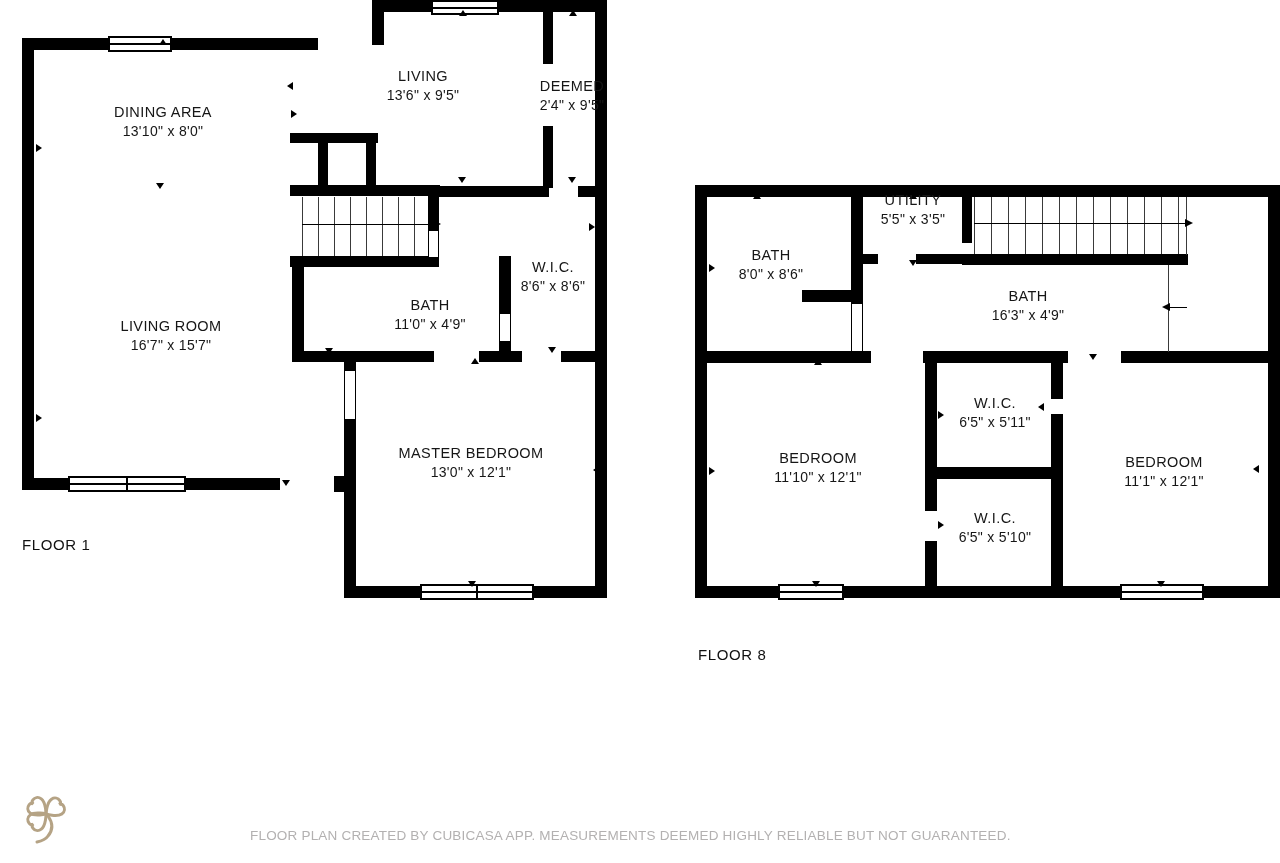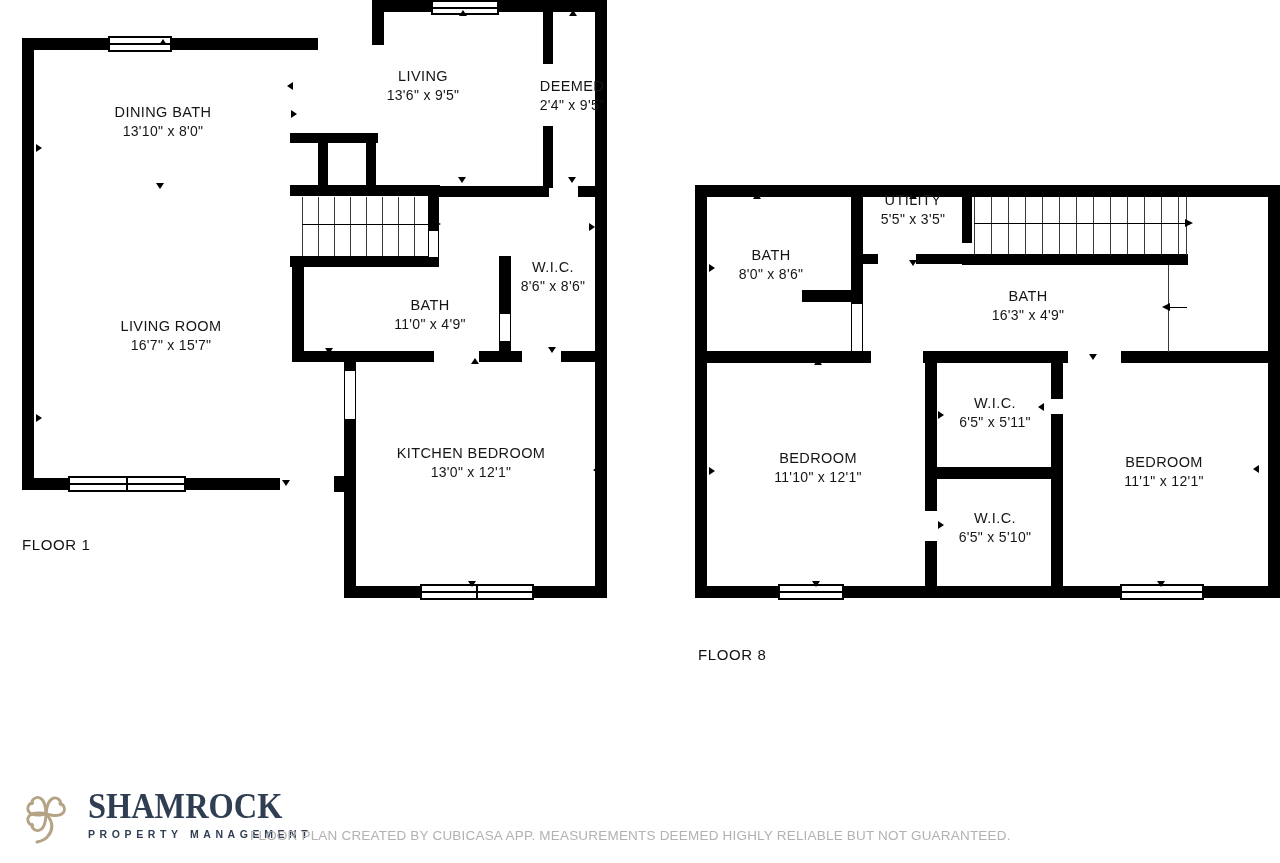--- a/index.html
+++ b/index.html
@@ -153,21 +153,21 @@
       <div class="tk" style="left: 1157px; top: 581px; border-left: 4px solid transparent; border-right: 4px solid transparent; border-top: 6px solid rgb(0, 0, 0);"></div>
       <div class="tk" style="left: 938px; top: 411px; border-top: 4px solid transparent; border-bottom: 4px solid transparent; border-left: 6px solid rgb(0, 0, 0);"></div>
       <div class="tk" style="left: 1038px; top: 403px; border-top: 4px solid transparent; border-bottom: 4px solid transparent; border-right: 6px solid rgb(0, 0, 0);"></div>
       <div class="tk" style="left: 990px; top: 470px; border-left: 4px solid transparent; border-right: 4px solid transparent; border-top: 6px solid rgb(0, 0, 0);"></div>
       <div class="tk" style="left: 938px; top: 521px; border-top: 4px solid transparent; border-bottom: 4px solid transparent; border-left: 6px solid rgb(0, 0, 0);"></div>
       <div class="tk" style="left: 1089px; top: 354px; border-left: 4px solid transparent; border-right: 4px solid transparent; border-top: 6px solid rgb(0, 0, 0);"></div>
       <div class="tk" style="left: 1253px; top: 465px; border-top: 4px solid transparent; border-bottom: 4px solid transparent; border-right: 6px solid rgb(0, 0, 0);"></div>
     </div>
 
   <div class="room" style="left:163px;top:121px">
-    <div class="rname">DINING BATH</div>
+    <div class="rname">DINING AREA</div>
     <div class="rdims">13'10" x 8'0"</div>
   </div>
   <div class="room" style="left:423px;top:85px">
     <div class="rname">LIVING</div>
     <div class="rdims">13'6" x 9'5"</div>
   </div>
   <div class="room" style="left:572px;top:95px">
     <div class="rname">DEEMED</div>
     <div class="rdims">2'4" x 9'5"</div>
   </div>
@@ -177,21 +177,21 @@
   </div>
   <div class="room" style="left:430px;top:314px">
     <div class="rname">BATH</div>
     <div class="rdims">11'0" x 4'9"</div>
   </div>
   <div class="room" style="left:553px;top:276px">
     <div class="rname">W.I.C.</div>
     <div class="rdims">8'6" x 8'6"</div>
   </div>
   <div class="room" style="left:471px;top:462px">
-    <div class="rname">KITCHEN BEDROOM</div>
+    <div class="rname">MASTER BEDROOM</div>
     <div class="rdims">13'0" x 12'1"</div>
   </div>
 
   <div class="room" style="left:771px;top:264px">
     <div class="rname">BATH</div>
     <div class="rdims">8'0" x 8'6"</div>
   </div>
   <div class="room" style="left:913px;top:209px">
     <div class="rname">UTILITY</div>
     <div class="rdims">5'5" x 3'5"</div>
@@ -228,20 +228,16 @@
         </g>
         <g transform="rotate(55)">
           <path d="M0 0 C0 0 -9 -7 -9 -13 C-9 -17 -6 -19 -3 -19 C-1.5 -19 0 -18 0 -16 C0 -18 1.5 -19 3 -19 C6 -19 9 -17 9 -13 C9 -7 0 0 0 0 Z"></path>
         </g>
         <g transform="rotate(-128)">
           <path d="M0 0 C0 0 -9 -7 -9 -13 C-9 -17 -6 -19 -3 -19 C-1.5 -19 0 -18 0 -16 C0 -18 1.5 -19 3 -19 C6 -19 9 -17 9 -13 C9 -7 0 0 0 0 Z"></path>
         </g>
         <path d="M2 2 C7 9 7 16 2 22 C0 25 -4 27 -9 28"></path>
       </g>
     </svg>
-    <div class="brand">
-      <div class="brand-name">SHAMROCK</div>
-      <div class="brand-tag">PROPERTY MANAGEMENT</div>
-    </div>
   </div>
   <div class="disclaimer">FLOOR PLAN CREATED BY CUBICASA APP. MEASUREMENTS DEEMED HIGHLY RELIABLE BUT NOT GUARANTEED.</div>
 
 </div>
 
 </body></html>

